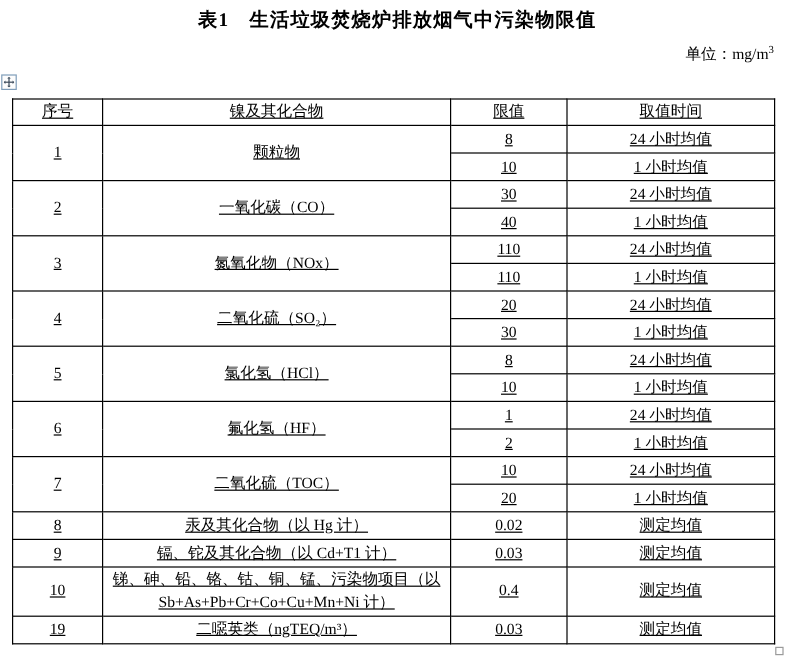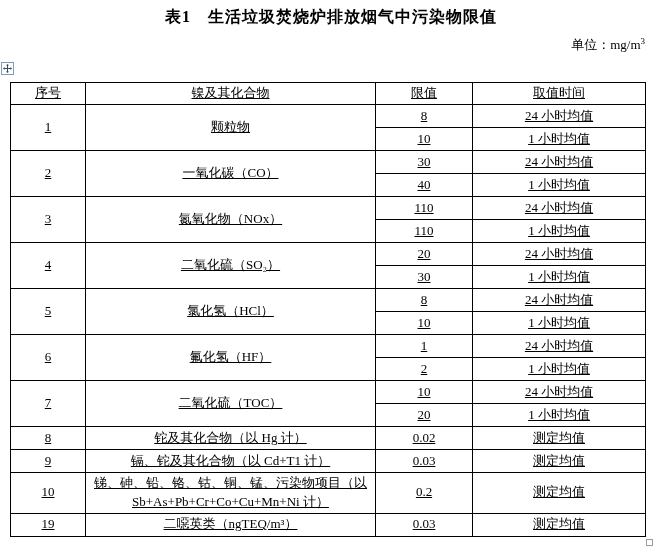--- a/index.html
+++ b/index.html
@@ -186,34 +186,34 @@
         <td class="cell-pollutant" rowspan="2">二氧化硫（TOC）</td>
         <td>10</td>
         <td>24 小时均值</td>
       </tr>
       <tr>
         <td>20</td>
         <td>1 小时均值</td>
       </tr>
       <tr>
         <td class="cell-no" rowspan="1">8</td>
-        <td class="cell-pollutant" rowspan="1">铊及其化合物（以 Hg 计）</td>
+        <td class="cell-pollutant" rowspan="1">汞及其化合物（以 Hg 计）</td>
         <td>0.02</td>
         <td>测定均值</td>
       </tr>
       <tr>
         <td class="cell-no" rowspan="1">9</td>
         <td class="cell-pollutant" rowspan="1">镉、铊及其化合物（以 Cd+T1 计）</td>
         <td>0.03</td>
         <td>测定均值</td>
       </tr>
       <tr>
         <td class="cell-no" rowspan="1">10</td>
         <td class="cell-pollutant" rowspan="1">锑、砷、铅、铬、钴、铜、锰、污染物项目（以 Sb+As+Pb+Cr+Co+Cu+Mn+Ni 计）</td>
-        <td>0.2</td>
+        <td>0.4</td>
         <td>测定均值</td>
       </tr>
       <tr>
         <td class="cell-no" rowspan="1">19</td>
         <td class="cell-pollutant" rowspan="1">二噁英类（ngTEQ/m³）</td>
         <td>0.03</td>
         <td>测定均值</td>
       </tr>
     </tbody>
 </table>

